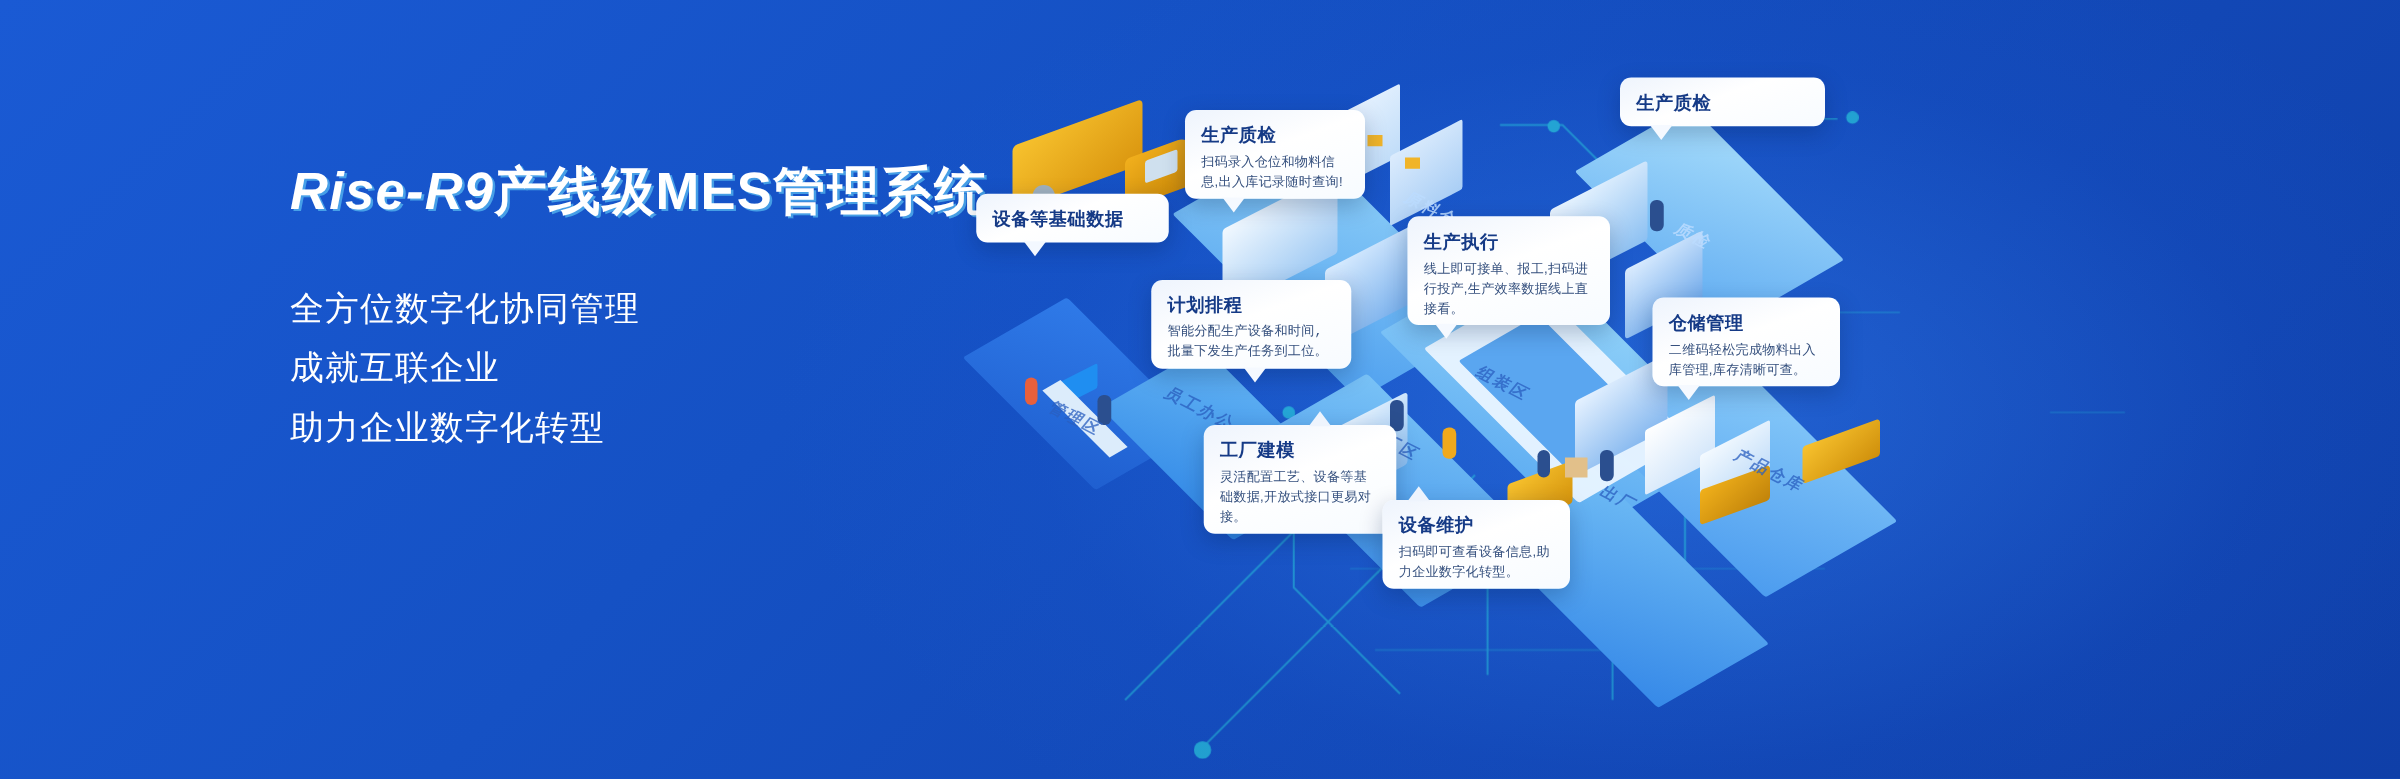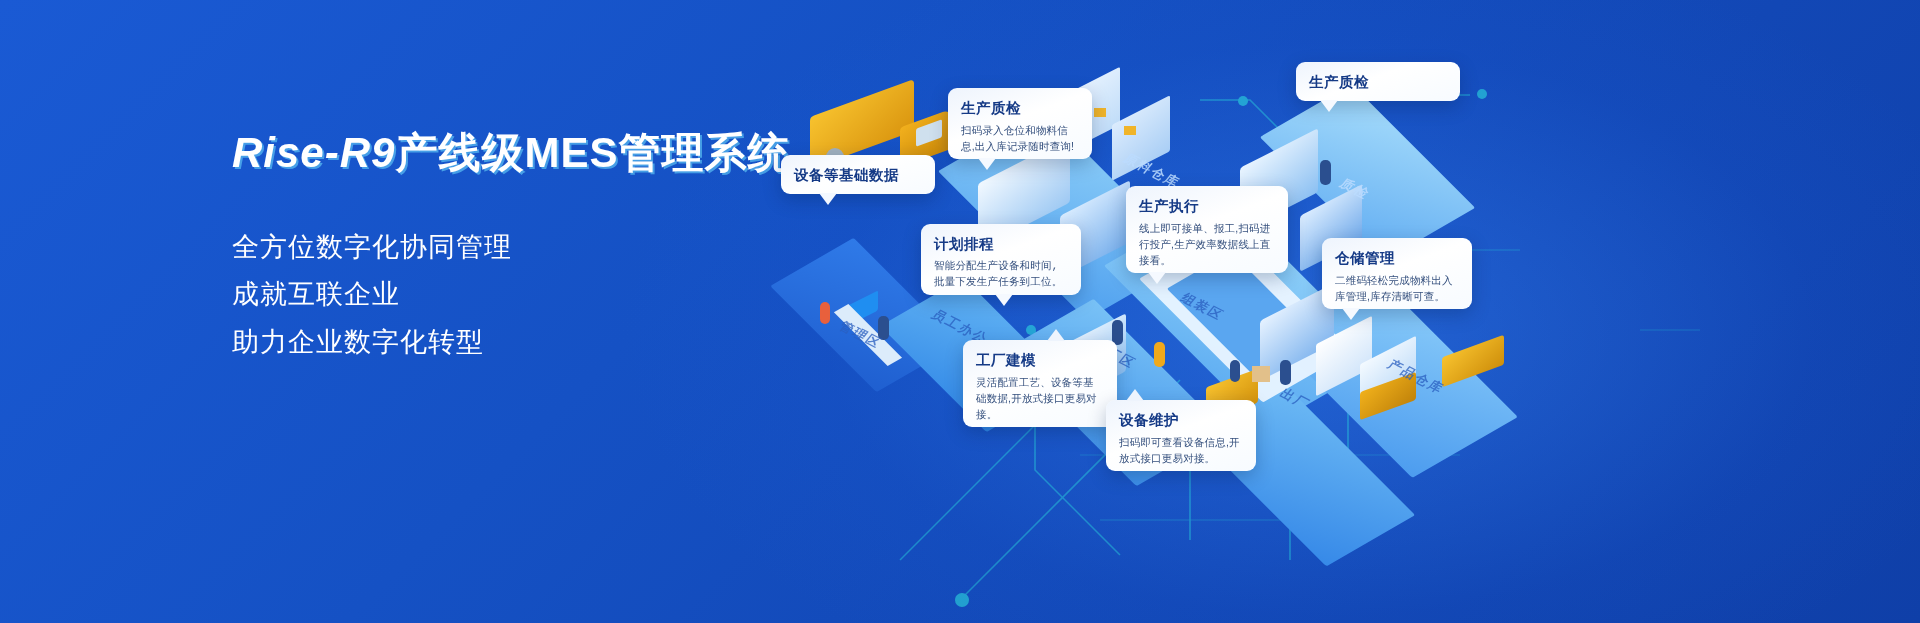--- a/index.html
+++ b/index.html
@@ -172,37 +172,37 @@
     <h4>生产质检</h4>
     <div class="tail" style="left:24px;bottom:-11px;border-left:9px solid transparent;border-right:9px solid transparent;border-top:12px solid #f5f9ff;"></div>
   </div>
 
   <div class="card" style="left:921px;top:224px;width:134px;font-family:Liberation Mono, monospace;">
     <h4>计划排程</h4>
     <p>智能分配生产设备和时间,批量下发生产任务到工位。</p>
     <div class="tail" style="left:74px;bottom:-11px;border-left:9px solid transparent;border-right:9px solid transparent;border-top:12px solid #f5f9ff;"></div>
   </div>
 
-  <div class="card" style="left:1126px;top:186px;width:136px;">
+  <div class="card" style="left:1126px;top:173px;width:136px;">
     <h4>生产执行</h4>
     <p>线上即可接单、报工,扫码进行投产,生产效率数据线上直接看。</p>
     <div class="tail" style="left:22px;bottom:-11px;border-left:9px solid transparent;border-right:9px solid transparent;border-top:12px solid #f5f9ff;"></div>
   </div>
 
   <div class="card" style="left:1322px;top:238px;width:124px;">
     <h4>仓储管理</h4>
     <p>二维码轻松完成物料出入库管理,库存清晰可查。</p>
     <div class="tail" style="left:20px;bottom:-11px;border-left:9px solid transparent;border-right:9px solid transparent;border-top:12px solid #f5f9ff;"></div>
   </div>
 
   <div class="card" style="left:963px;top:340px;width:128px;">
     <h4>工厂建模</h4>
     <p>灵活配置工艺、设备等基础数据,开放式接口更易对接。</p>
     <div class="tail" style="left:84px;top:-11px;border-left:9px solid transparent;border-right:9px solid transparent;border-bottom:12px solid #eef4fd;"></div>
   </div>
 
   <div class="card" style="left:1106px;top:400px;width:124px;">
     <h4>设备维护</h4>
-    <p>扫码即可查看设备信息,开放式接口更易对接。</p>
+    <p>扫码即可查看设备信息,助力企业数字化转型。</p>
     <div class="tail" style="left:20px;top:-11px;border-left:9px solid transparent;border-right:9px solid transparent;border-bottom:12px solid #eef4fd;"></div>
   </div>
 
 </div>
 
 </body></html>

